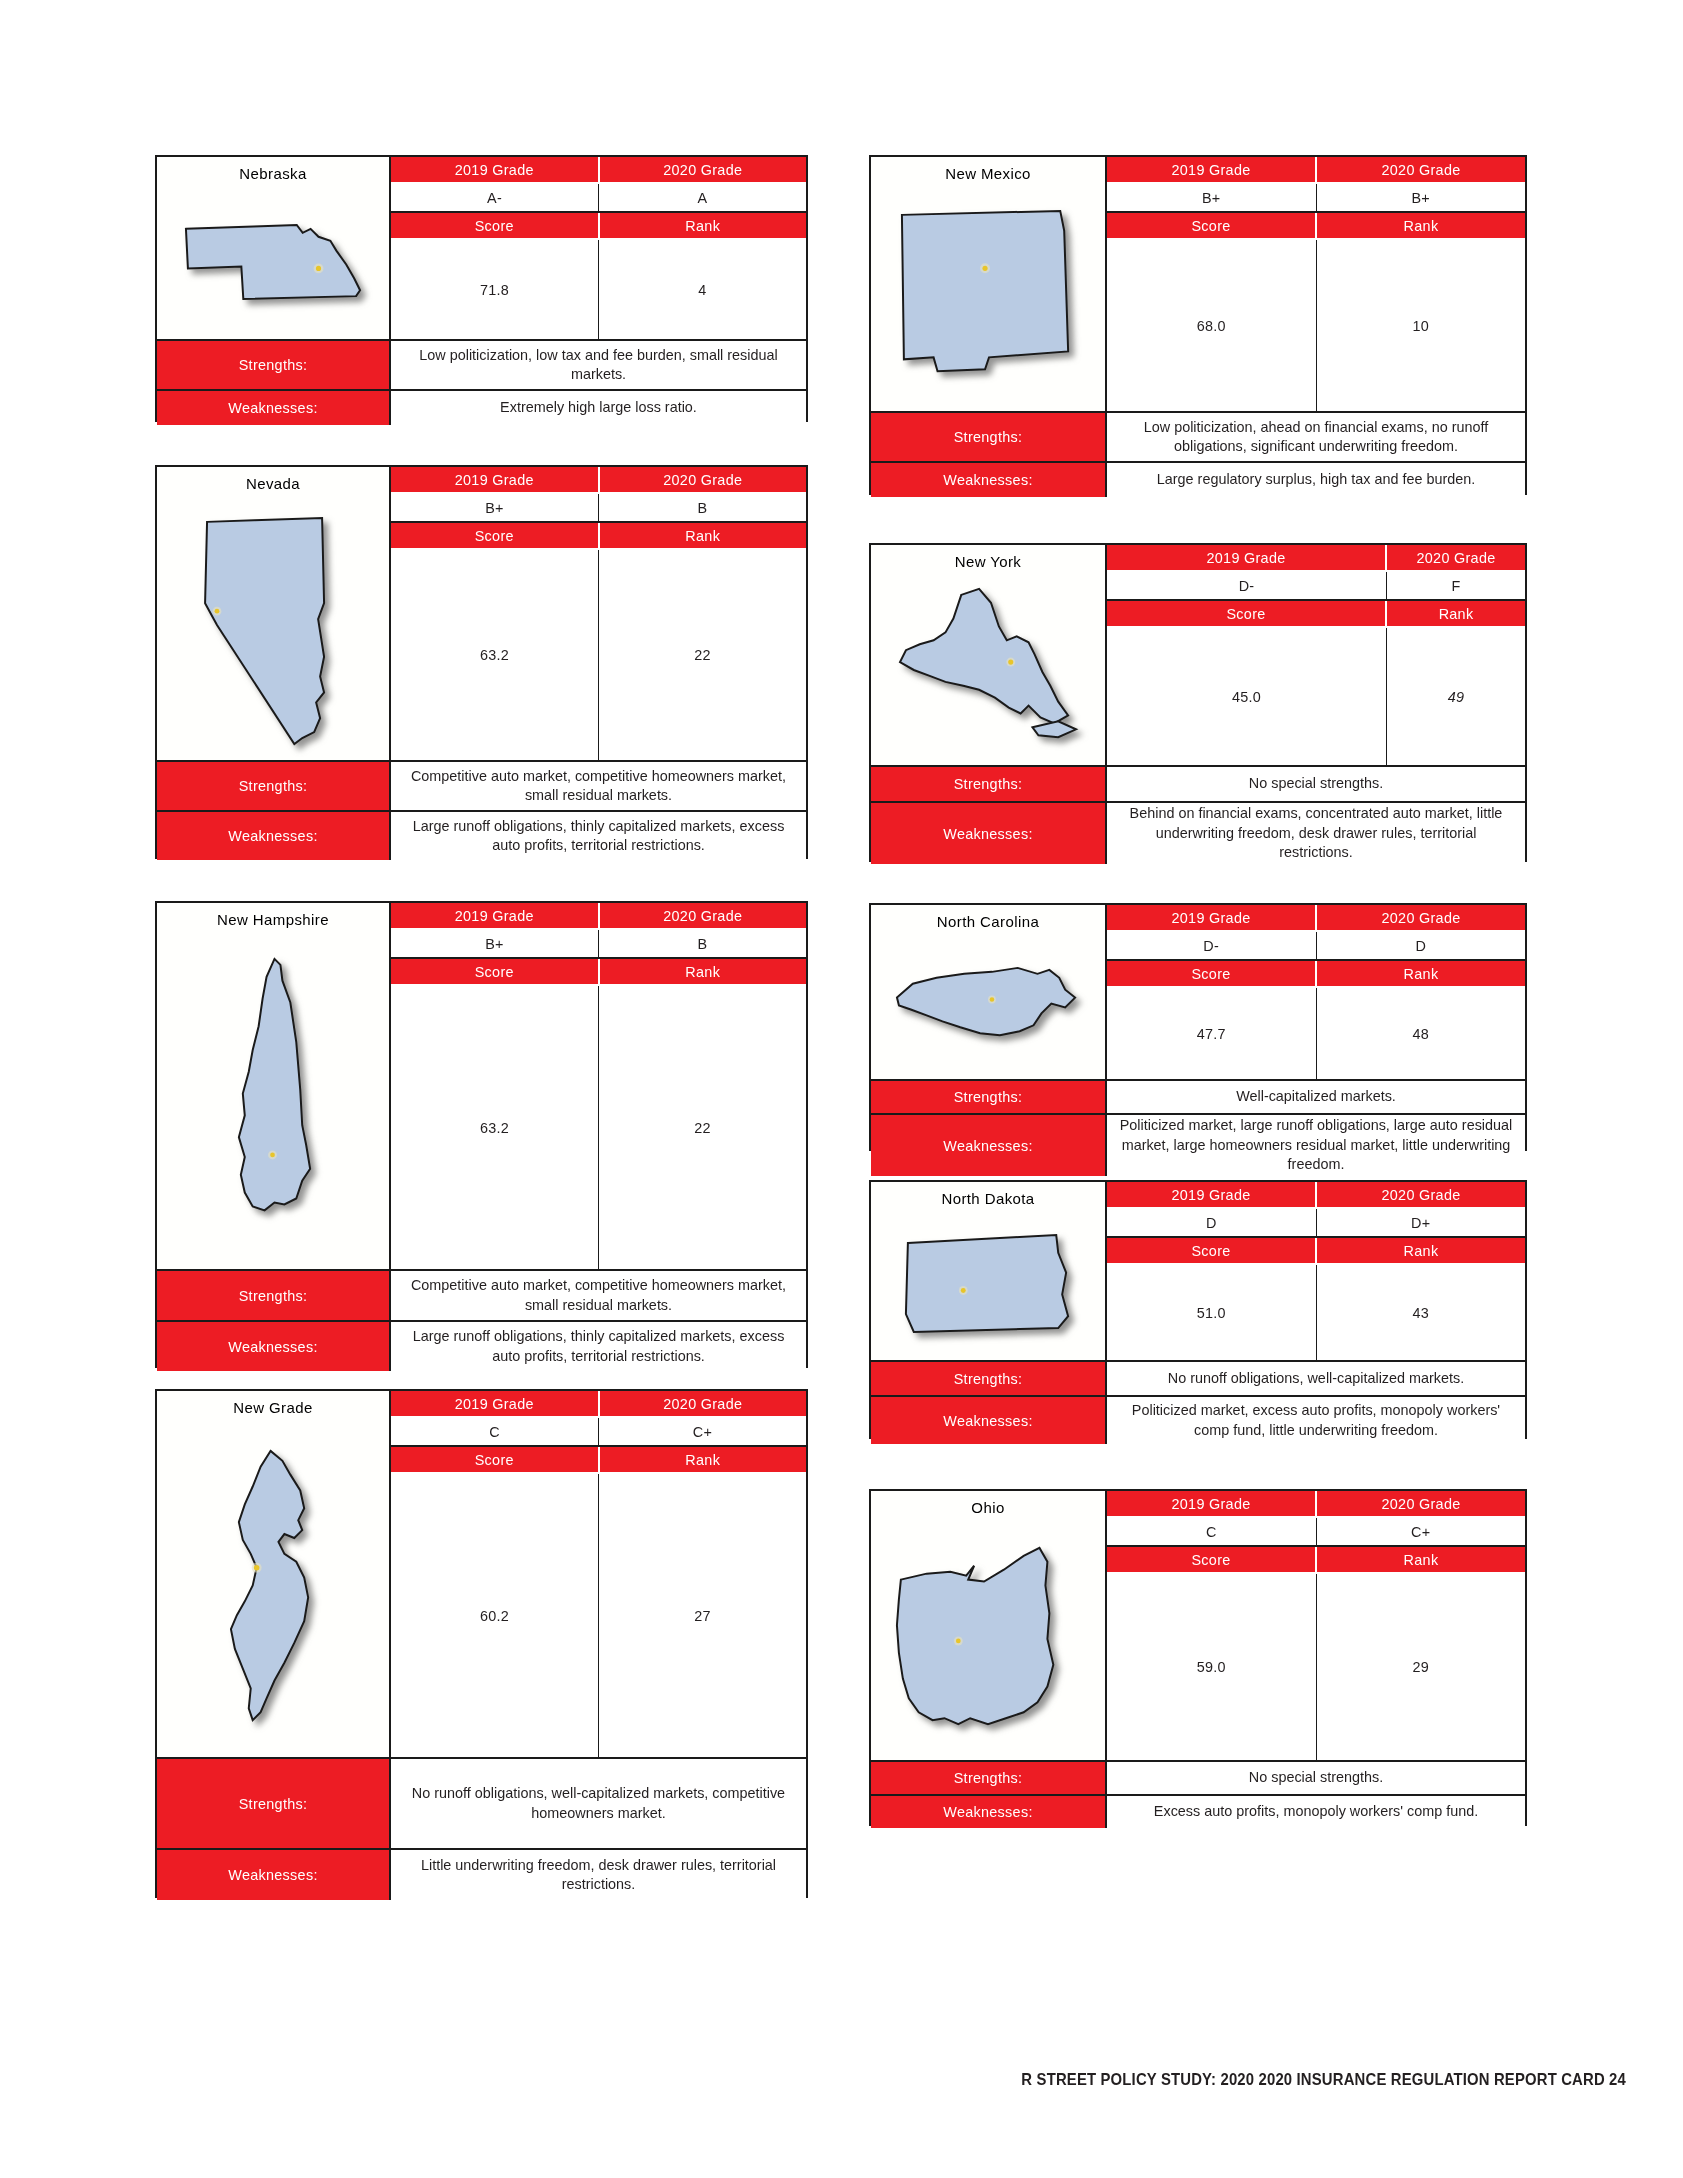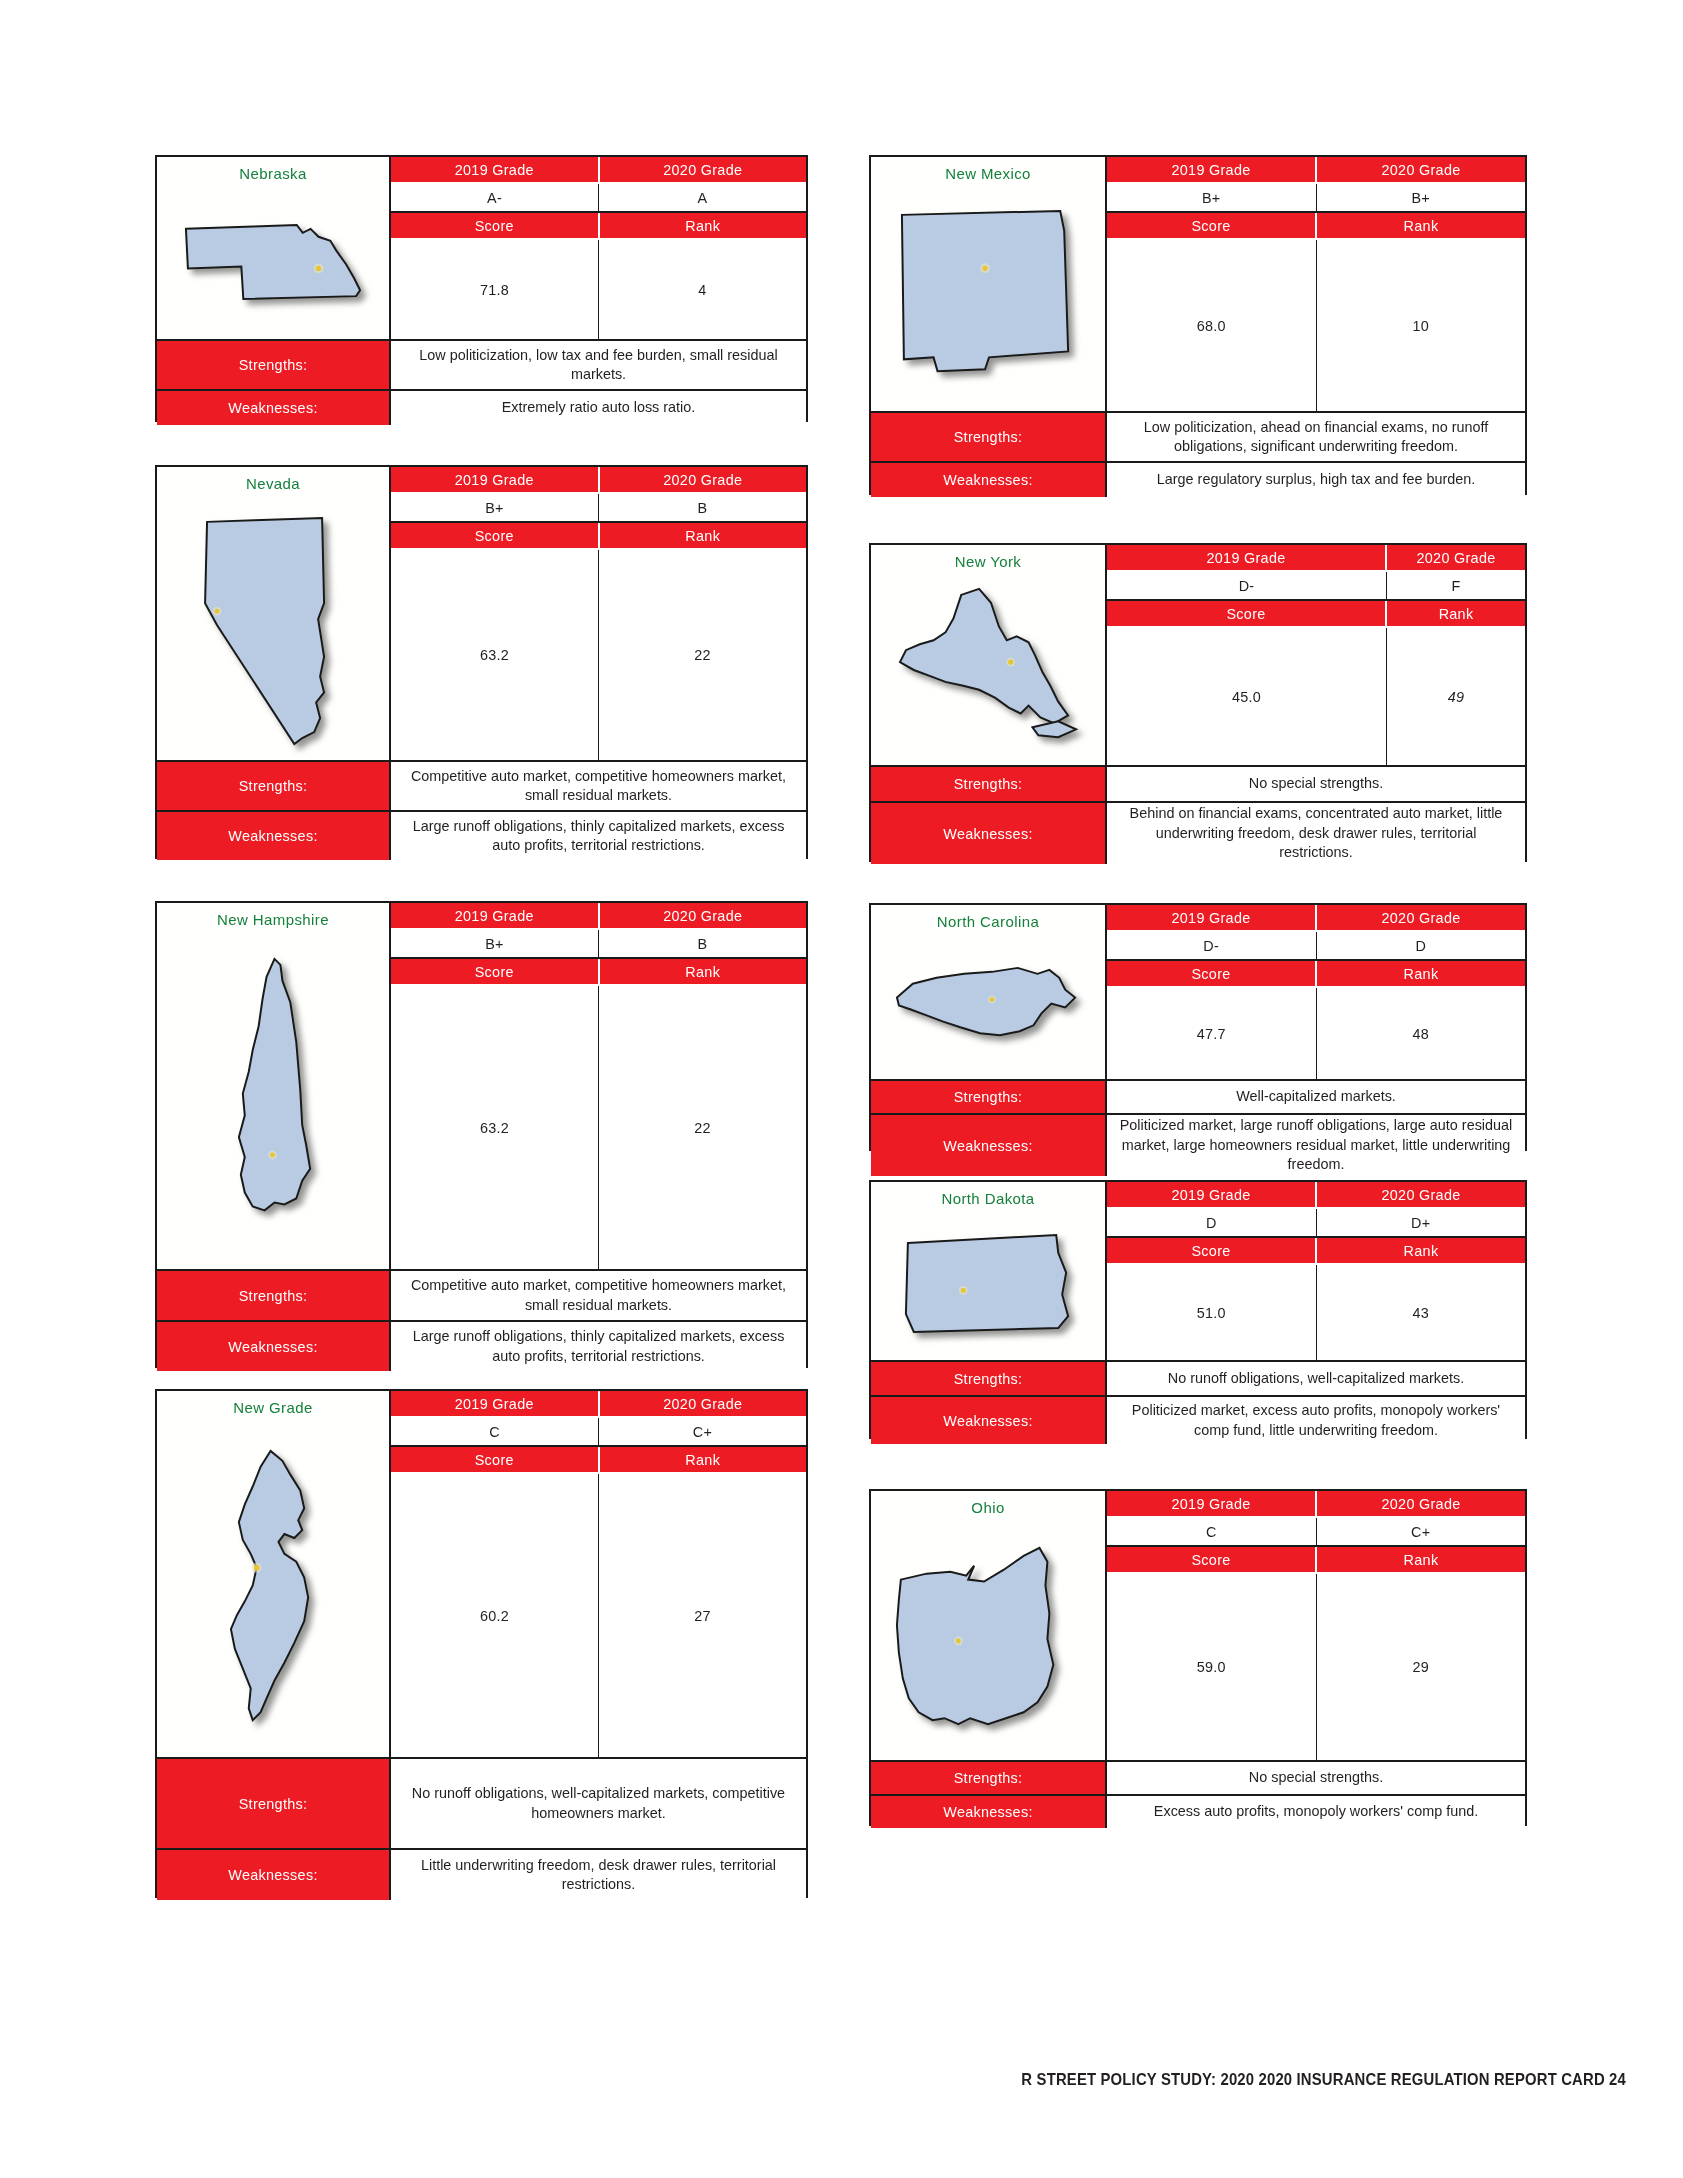--- a/index.html
+++ b/index.html
@@ -27,21 +27,21 @@
     border-right:2px solid #1a1a1a;
     background:#fffffd;
     display:flex;
     flex-direction:column;
     align-items:center;
     padding-top:8px;
     flex:0 0 auto;
   }
   .state-name {
     font-size:15px;
-    color:#15803d;
+    color:#000000;
     letter-spacing:0.4px;
     text-align:center;
     line-height:1.2;
     white-space:nowrap;
   }
   .map-art {
     flex:1 1 auto;
     display:flex;
     align-items:center;
     justify-content:center;
@@ -162,21 +162,21 @@
           <div class="gcell val nb big" style="flex:1;">4</div>
         </div>
       </div>
     </div>
     <div class="sw-row first" style="height:48px;">
       <div class="sw-label" style="width:234px;">Strengths:</div>
       <div class="sw-text">Low politicization, low tax and fee burden, small residual markets.</div>
     </div>
     <div class="sw-row" style="height:34px;">
       <div class="sw-label" style="width:234px;">Weaknesses:</div>
-      <div class="sw-text">Extremely ratio auto loss ratio.</div>
+      <div class="sw-text">Extremely high large loss ratio.</div>
     </div>
   </div>
 
   <div class="card" style="left:155px; top:465px; width:653px; height:394px;">
     <div class="card-top" style="height:293px;">
       <div class="map-cell" style="width:234px;">
         <div class="state-name">Nevada</div>
         <div class="map-art">
           <svg width="149" height="238" viewBox="0 0 150 240">
             <path d="M8 14 L124 10 L126 96 L120 112 L126 150 L122 170 L126 186 L118 196 L122 212 L116 226

